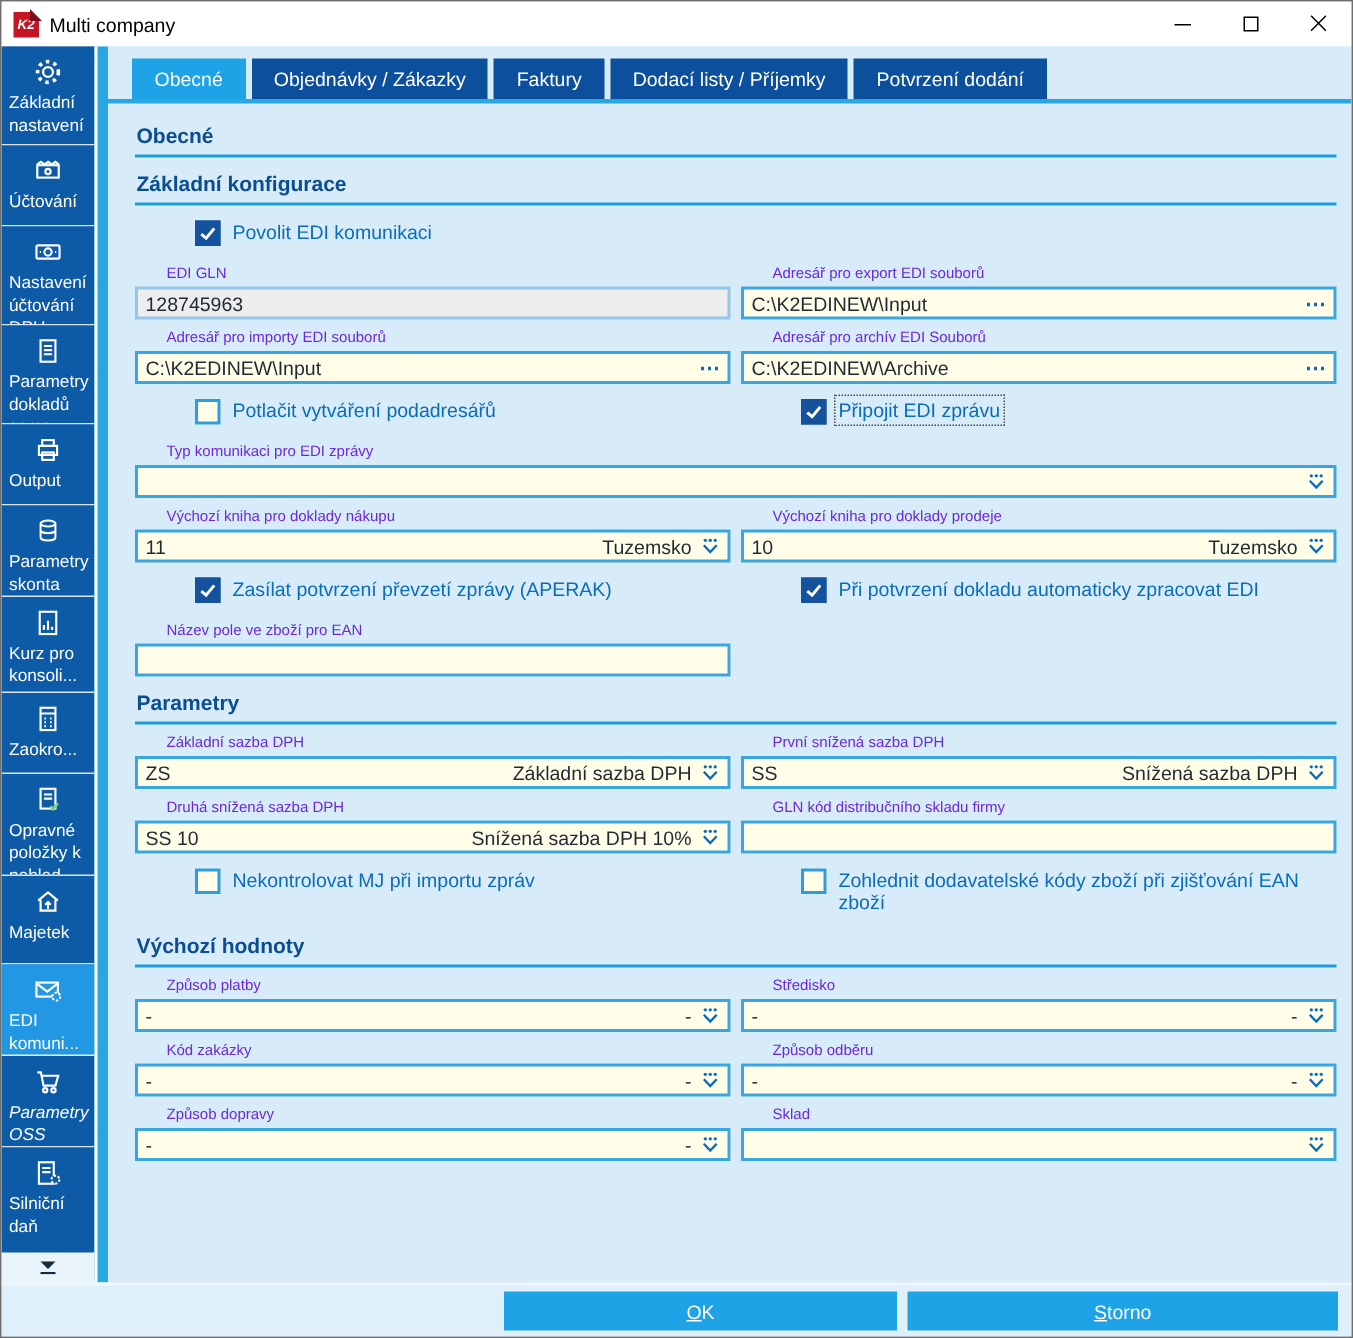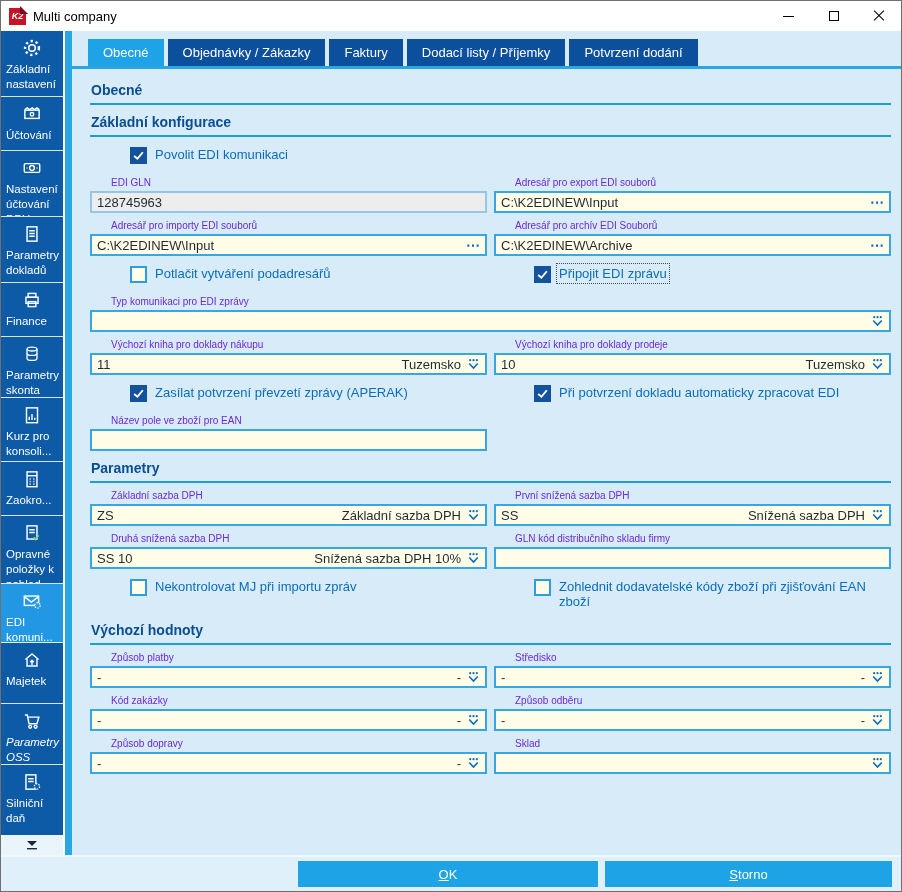--- a/index.html
+++ b/index.html
@@ -80,21 +80,21 @@
   .cb.checked svg { display:block; }
   .cblabel { font-size:13px; color:#0b6cbc; }
   .cblabel.focused { outline:1px dotted #4a4a4a; outline-offset:2px; }
 
   
   .footer { flex:0 0 36px; background:#dff0fa; border-top:2px solid #eef8fe;
             display:flex; align-items:center; justify-content:flex-end; gap:7px; padding-right:9px; }
   .btn { border:none; background:#1ea3e6; color:#fff; font-size:13px; height:26px; cursor:pointer;
          font-family:"Liberation Sans", sans-serif; }
   .btn .accel { text-decoration:underline; }
-  .btn-ok { width:300px; } .btn-storno { width:287px; }
+  .btn-ok { width:262px; } .btn-storno { width:287px; }
 </style>
 </head>
 <body>
 
 <div class="window">
 
   <div class="titlebar">
     <div class="app-logo">K2</div>
     <div class="title-text">Multi company</div>
     <div class="win-controls">
@@ -153,21 +153,21 @@
           <span class="slabel">Parametry dokladů samovy</span>
         </div>
         <div class="sitem">
           <span class="sicon">
             <svg viewBox="0 0 20 20" fill="none" stroke="#fff" stroke-width="1.3">
                 <rect x="6.5" y="4" width="7" height="3.5"></rect>
                 <rect x="4.5" y="7.5" width="11" height="5.5"></rect>
                 <rect x="6.5" y="11.5" width="7" height="4.5"></rect>
               </svg>
           </span>
-          <span class="slabel">Finance</span>
+          <span class="slabel">Output</span>
         </div>
         <div class="sitem">
           <span class="sicon">
             <svg viewBox="0 0 20 20" fill="none" stroke="#fff" stroke-width="1.2">
                 <ellipse cx="10" cy="5.5" rx="4.5" ry="1.8"></ellipse>
                 <path d="M5.5 5.5 v8.5 c0 1 2 1.8 4.5 1.8 s4.5-.8 4.5-1.8 V5.5"></path>
                 <path d="M5.5 9.5 c0 1 2 1.8 4.5 1.8 s4.5-.8 4.5-1.8"></path>
               </svg>
           </span>
           <span class="slabel">Parametry skonta</span>
@@ -194,39 +194,39 @@
         <div class="sitem">
           <span class="sicon">
             <svg viewBox="0 0 20 20" fill="none" stroke="#fff" stroke-width="1.3">
                 <rect x="5.5" y="3.5" width="9" height="12"></rect>
                 <path d="M7.5 7 h5 M7.5 9.5 h5"></path>
                 <polyline points="11.5,14 13,15.8 16,12.2" stroke="#7fd37f" stroke-width="1.6"></polyline>
               </svg>
           </span>
           <span class="slabel">Opravné položky k pohled</span>
         </div>
+        <div class="sitem">
+          <span class="sicon">
+            <svg viewBox="0 0 20 20" fill="none" stroke="#fff" stroke-width="1.3">
+                <path d="M4 9.5 L10 4.5 L16 9.5"></path>
+                <path d="M5.5 9 v6.5 h9 V9"></path>
+                <path d="M10 14.5 v-4 M8.3 12 L10 10.3 L11.7 12"></path>
+              </svg>
+          </span>
+          <span class="slabel">Majetek</span>
+        </div>
         <div class="sitem selected">
           <span class="sicon">
             <svg viewBox="0 0 20 20" fill="none" stroke="#fff" stroke-width="1.3">
                 <rect x="3" y="5.5" width="13" height="8.5"></rect>
                 <polyline points="3,6 9.5,11 16,6"></polyline>
                 <circle cx="15" cy="14" r="2.4" fill="#2297e4" stroke="#fff" stroke-width="1.2" stroke-dasharray="1.4 1.1"></circle>
               </svg>
           </span>
           <span class="slabel">EDI komuni...</span>
-        </div>
-        <div class="sitem">
-          <span class="sicon">
-            <svg viewBox="0 0 20 20" fill="none" stroke="#fff" stroke-width="1.3">
-                <path d="M4 9.5 L10 4.5 L16 9.5"></path>
-                <path d="M5.5 9 v6.5 h9 V9"></path>
-                <path d="M10 14.5 v-4 M8.3 12 L10 10.3 L11.7 12"></path>
-              </svg>
-          </span>
-          <span class="slabel">Majetek</span>
         </div>
         <div class="sitem">
           <span class="sicon">
             <svg viewBox="0 0 20 20" fill="none" stroke="#fff" stroke-width="1.3">
                 <path d="M3.5 4.5 h2.2 l1.6 8 h7.2 l1.7-6 H6.2"></path>
                 <circle cx="8.3" cy="15.3" r="1.3"></circle>
                 <circle cx="13.3" cy="15.3" r="1.3"></circle>
               </svg>
           </span>
           <span class="slabel">Parametry OSS</span>

